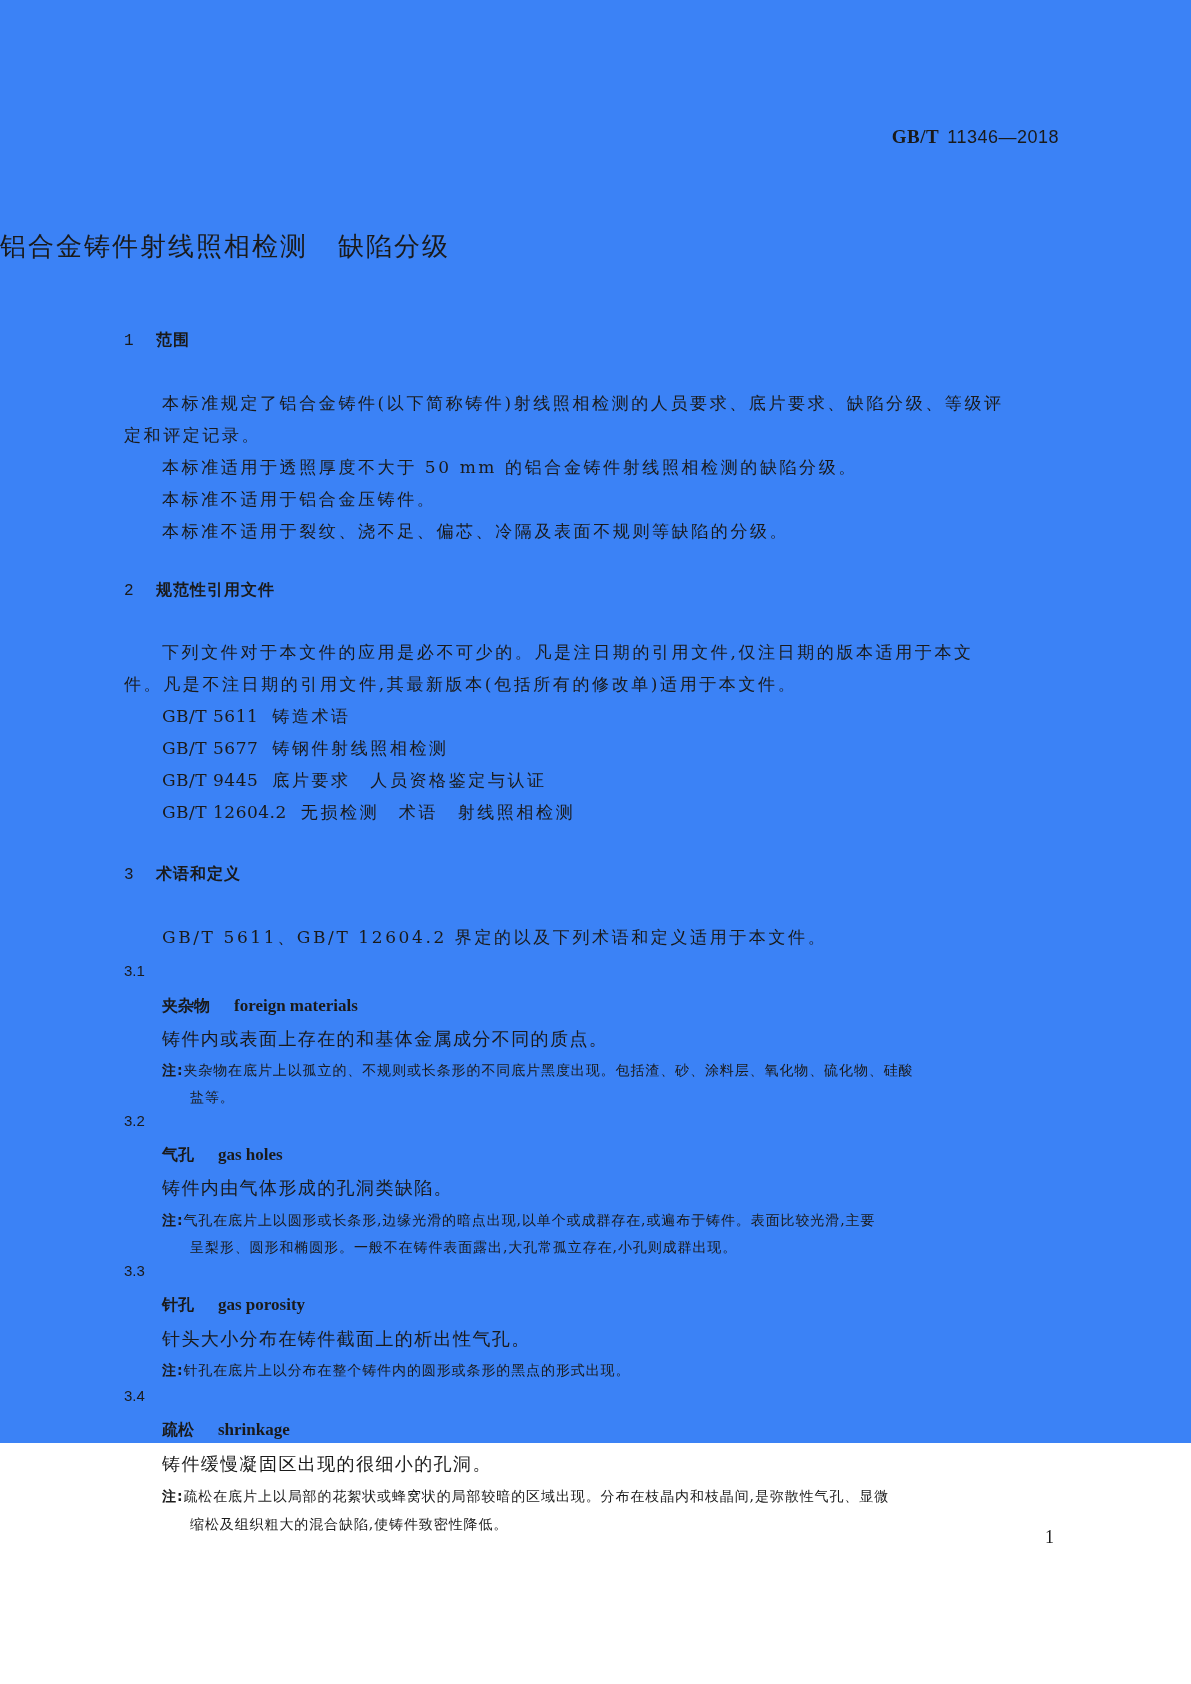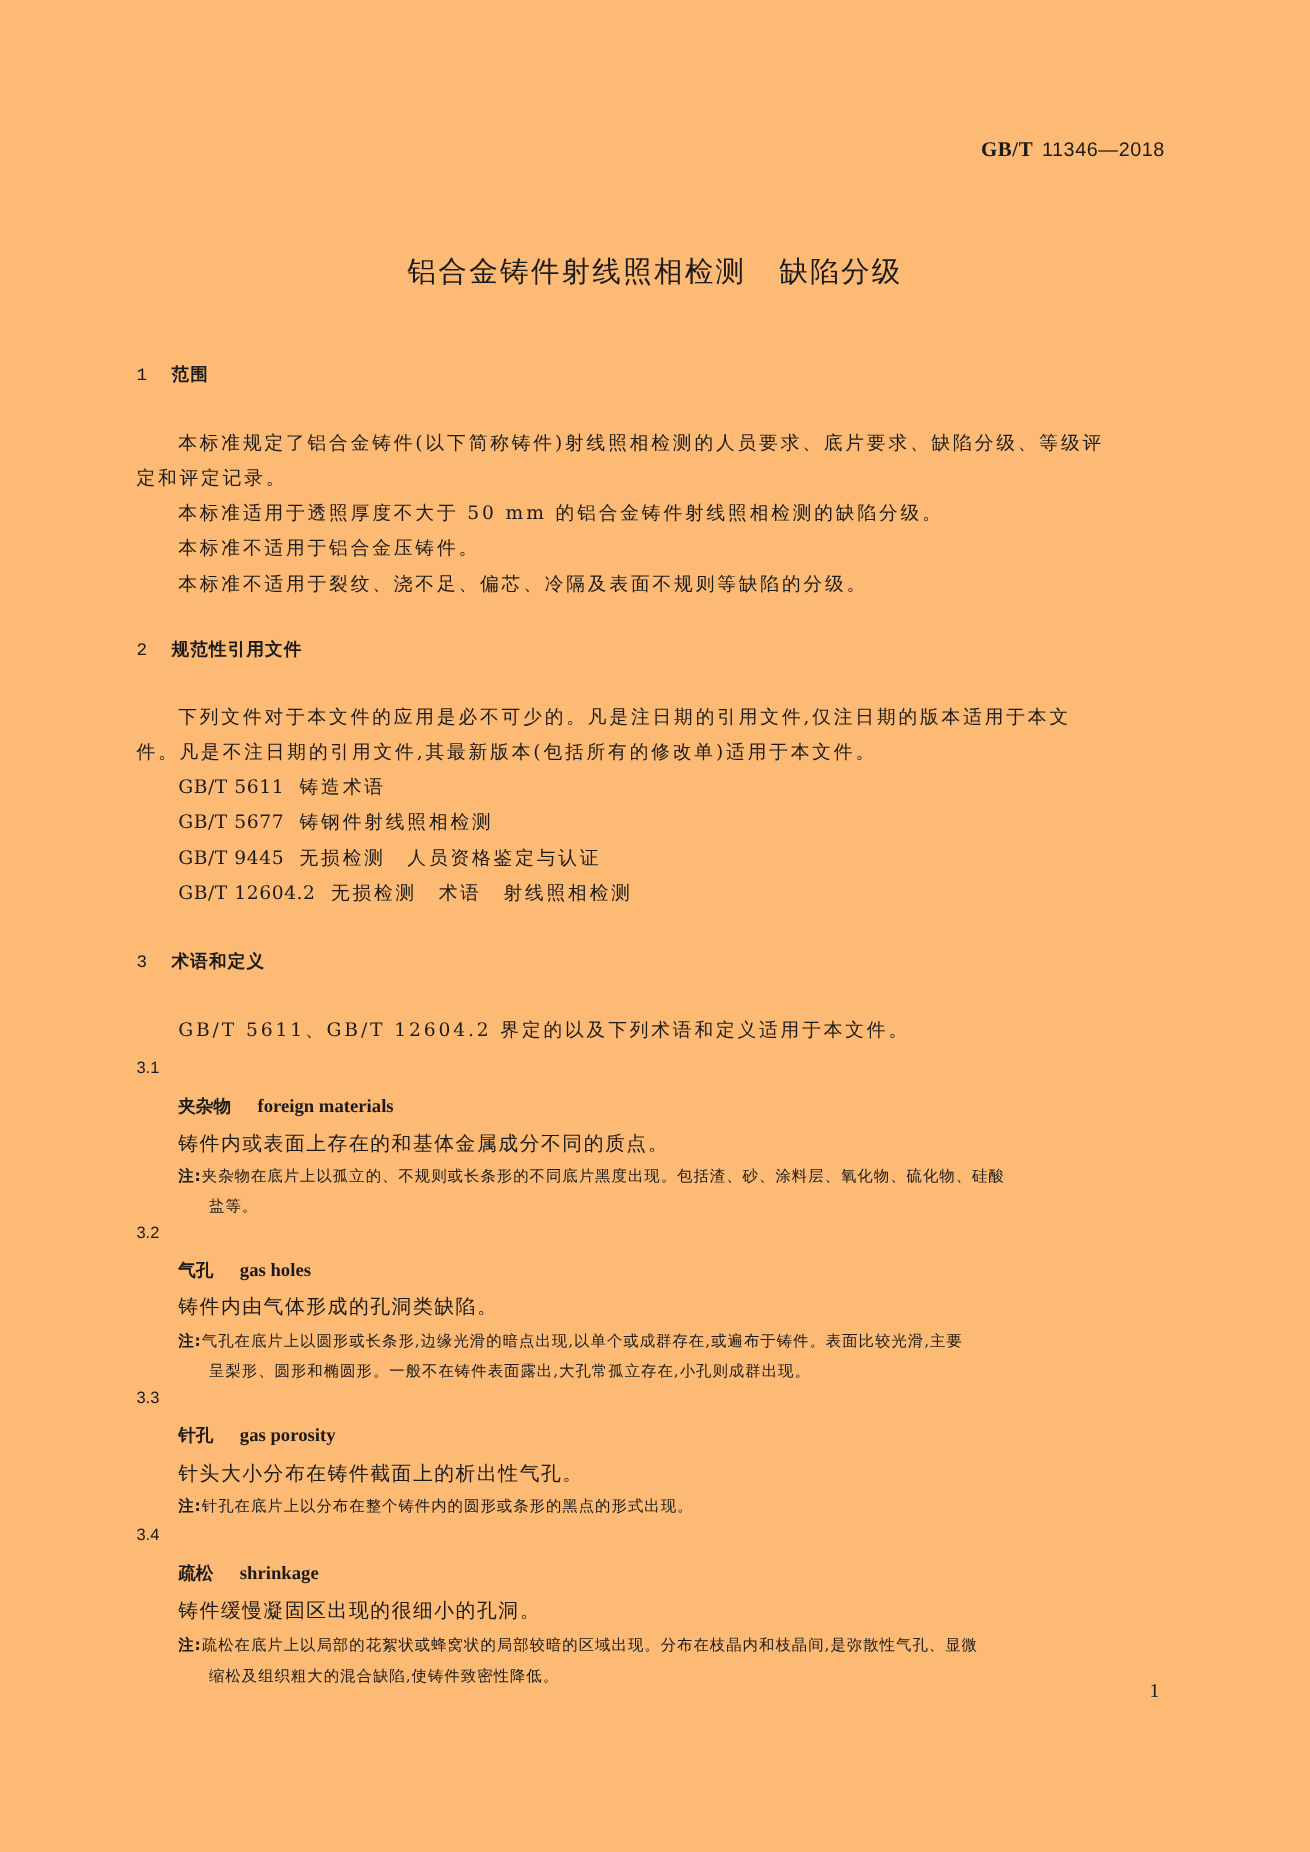--- a/index.html
+++ b/index.html
@@ -12,43 +12,43 @@
     height: 1684px;
     position: relative;
     overflow: hidden;
     color: #1a1a1a;
     font-family: "DejaVu Serif", "Liberation Serif", serif;
   }
   .page {
     position: absolute;
     left: 0; top: 0;
     width: 1191px;
-    height: 1684px;
-    background: #fdba74;
+    height: 1443px;
+    background: #3b82f6;
   }
   .std-code {
     position: absolute;
     top: 126px;
     right: 132px;
     font-size: 18px;
     letter-spacing: 0.5px;
     font-family: "Liberation Sans", sans-serif;
   }
   .std-code .gbt {
     font-family: "Liberation Serif", serif;
     font-weight: bold;
     font-size: 19px;
     margin-right: 8px;
   }
   .doc-title {
     position: absolute;
     top: 229px;
     left: 0;
     width: 1191px;
-    text-align: center;
+    text-align: left;
     font-family: Liberation Mono, monospace;
     font-size: 26px;
     letter-spacing: 2px;
   }
   .doc-title .gap { display: inline-block; width: 30px; }
   .abs { position: absolute; white-space: nowrap; }
   .sec-head {
     font-family: Liberation Mono, monospace;
     font-size: 16px;
     font-weight: bold;
@@ -113,21 +113,21 @@
   <div class="abs para" style="left:162px; top:483px;">本标准不适用于铝合金压铸件。</div>
   <div class="abs para" style="left:162px; top:515px;">本标准不适用于裂纹、浇不足、偏芯、冷隔及表面不规则等缺陷的分级。</div>
 
   <div class="abs sec-head" style="left:124px; top:580px;"><span class="num">2</span><span>规范性引用文件</span></div>
 
   <div class="abs para" style="left:162px; top:636px;">下列文件对于本文件的应用是必不可少的。凡是注日期的引用文件,仅注日期的版本适用于本文</div>
   <div class="abs para" style="left:124px; top:668px;">件。凡是不注日期的引用文件,其最新版本(包括所有的修改单)适用于本文件。</div>
 
   <div class="abs para" style="left:162px; top:700px;"><span class="ref-code">GB/T 5611</span><span>铸造术语</span></div>
   <div class="abs para" style="left:162px; top:732px;"><span class="ref-code">GB/T 5677</span><span>铸钢件射线照相检测</span></div>
-  <div class="abs para" style="left:162px; top:764px;"><span class="ref-code">GB/T 9445</span><span>无损检测　人员资格鉴定与认证</span></div>
+  <div class="abs para" style="left:162px; top:764px;"><span class="ref-code">GB/T 9445</span><span>底片要求　人员资格鉴定与认证</span></div>
   <div class="abs para" style="left:162px; top:796px;"><span class="ref-code">GB/T 12604.2</span><span>无损检测　术语　射线照相检测</span></div>
 
   <div class="abs sec-head" style="left:124px; top:864px;"><span class="num">3</span><span>术语和定义</span></div>
 
   <div class="abs para" style="left:162px; top:921px;">GB/T 5611、GB/T 12604.2 界定的以及下列术语和定义适用于本文件。</div>
 
   <div class="abs sub-num" style="left:124px; top:962px;">3.1</div>
   <div class="abs term" style="left:162px; top:996px;"><span>夹杂物</span><span class="en">foreign materials</span></div>
   <div class="abs defn" style="left:162px; top:1027px;">铸件内或表面上存在的和基体金属成分不同的质点。</div>
   <div class="abs note" style="left:162px; top:1055px;"><span class="lbl">注:</span><span>夹杂物在底片上以孤立的、不规则或长条形的不同底片黑度出现。包括渣、砂、涂料层、氧化物、硫化物、硅酸</span></div>

